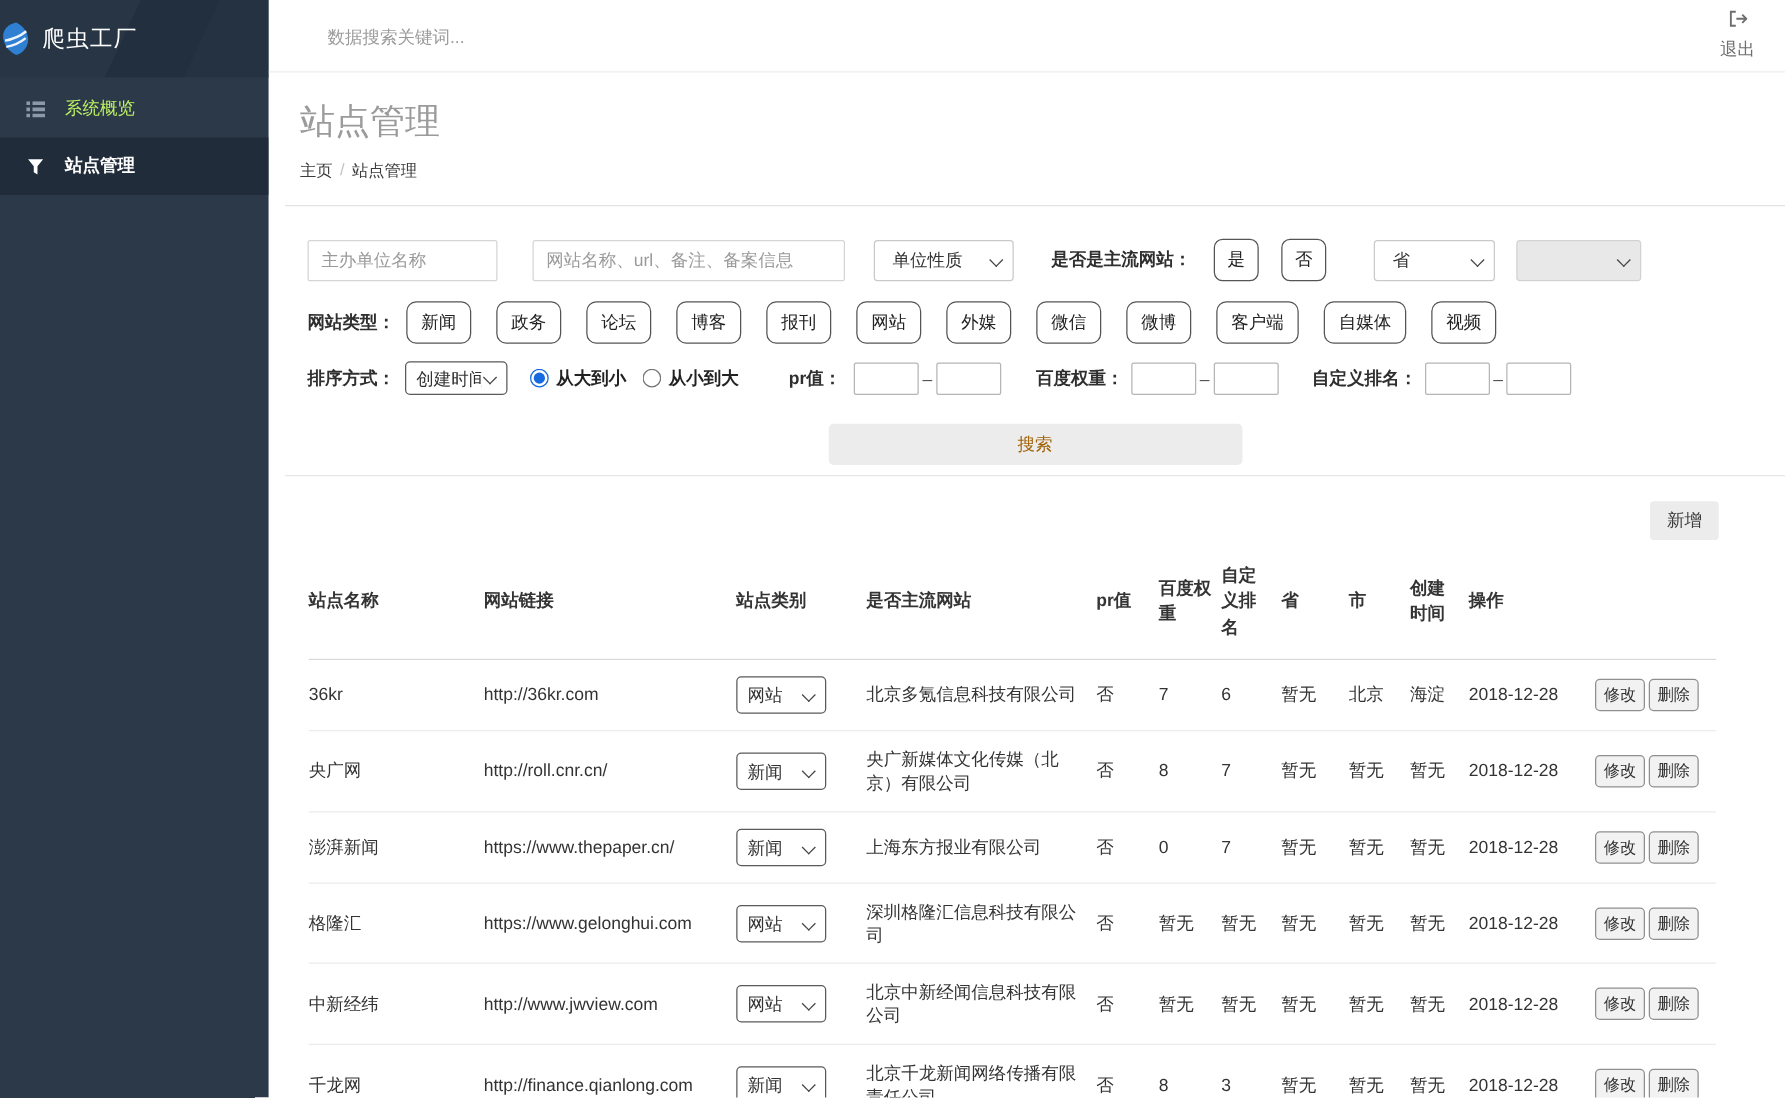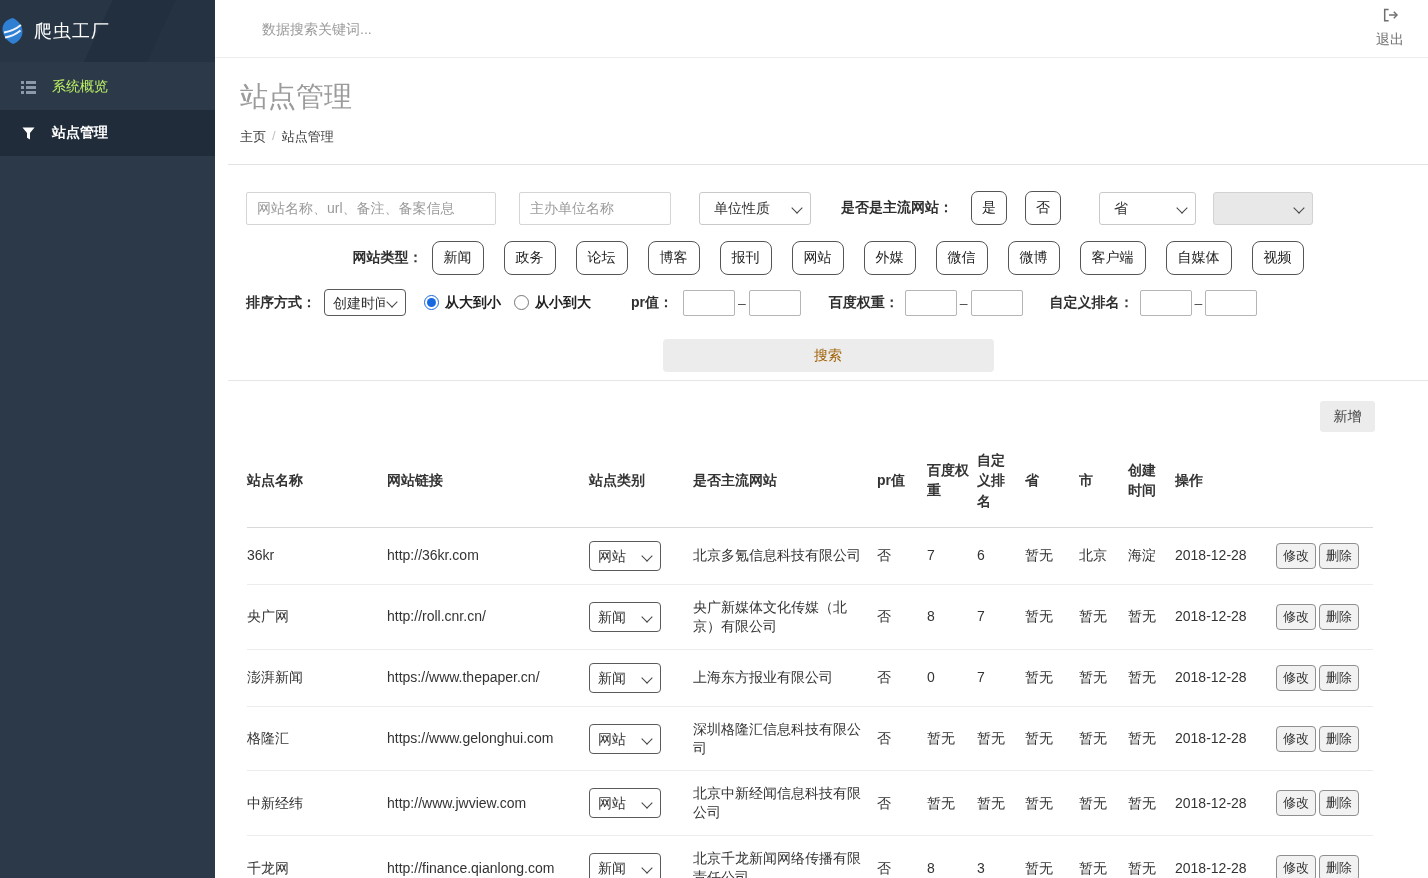--- a/index.html
+++ b/index.html
@@ -32,21 +32,21 @@
   
   .content { flex:1; padding:0 0 0 13px; }
   .page-title { font-size:28px; font-weight:400; color:#9b9b9b; margin:20px 0 0 12px; }
   .breadcrumb { margin:12px 0 18px 12px; font-size:13px; color:#3c3c3c; display:flex; gap:6px; }
   .breadcrumb .sep { color:#c0c0c0; }
 
   
   .panel { border-top:1px solid #e3e3e3; padding:26px 18px 0 18px; }
   .frow { display:flex; align-items:center; }
   .frow1 { margin-bottom:16px; }
-  .frow2 { margin-bottom:14px;justify-content:center; }
+  .frow2 { margin-bottom:14px; }
   .flabel { color:#2f2f2f; font-weight:600; white-space:nowrap; }
   input.txt { height:33px; border:1px solid #d5d5d5; border-radius:2px; padding:0 10px;
     font-size:14px; color:#333; outline:none; font-family:inherit; }
   input.txt::placeholder { color:#9a9a9a; }
   .in-site { width:250px; margin-right:23px; }
   .in-org  { width:152px; margin-right:28px; }
 
   .sel { position:relative; display:inline-block; }
   .sel select { appearance:none; -webkit-appearance:none; width:100%; height:33px;
     border:1px solid #c9c9c9; border-radius:3px; background:#fff; font-size:14px; color:#333;
@@ -162,22 +162,22 @@
       <h1 class="page-title">站点管理</h1>
       <div class="breadcrumb">
         <span>主页</span>
         <span class="sep">/</span>
         <span>站点管理</span>
       </div>
 
       <section class="panel">
 
         <div class="frow frow1">
+          <input class="txt in-org" type="text" placeholder="主办单位名称" style="">
           <input class="txt in-site" type="text" placeholder="网站名称、url、备注、备案信息" style="">
-          <input class="txt in-org" type="text" placeholder="主办单位名称" style="">
           <span class="sel sel-unit">
             <select><option>单位性质</option></select>
           </span>
           <span class="flabel">是否是主流网站：</span>
           <button class="pill yes-btn">是</button>
           <button class="pill no-btn">否</button>
           <span class="sel sel-prov">
             <select><option>省</option></select>
           </span>
           <span class="sel sel-city">

